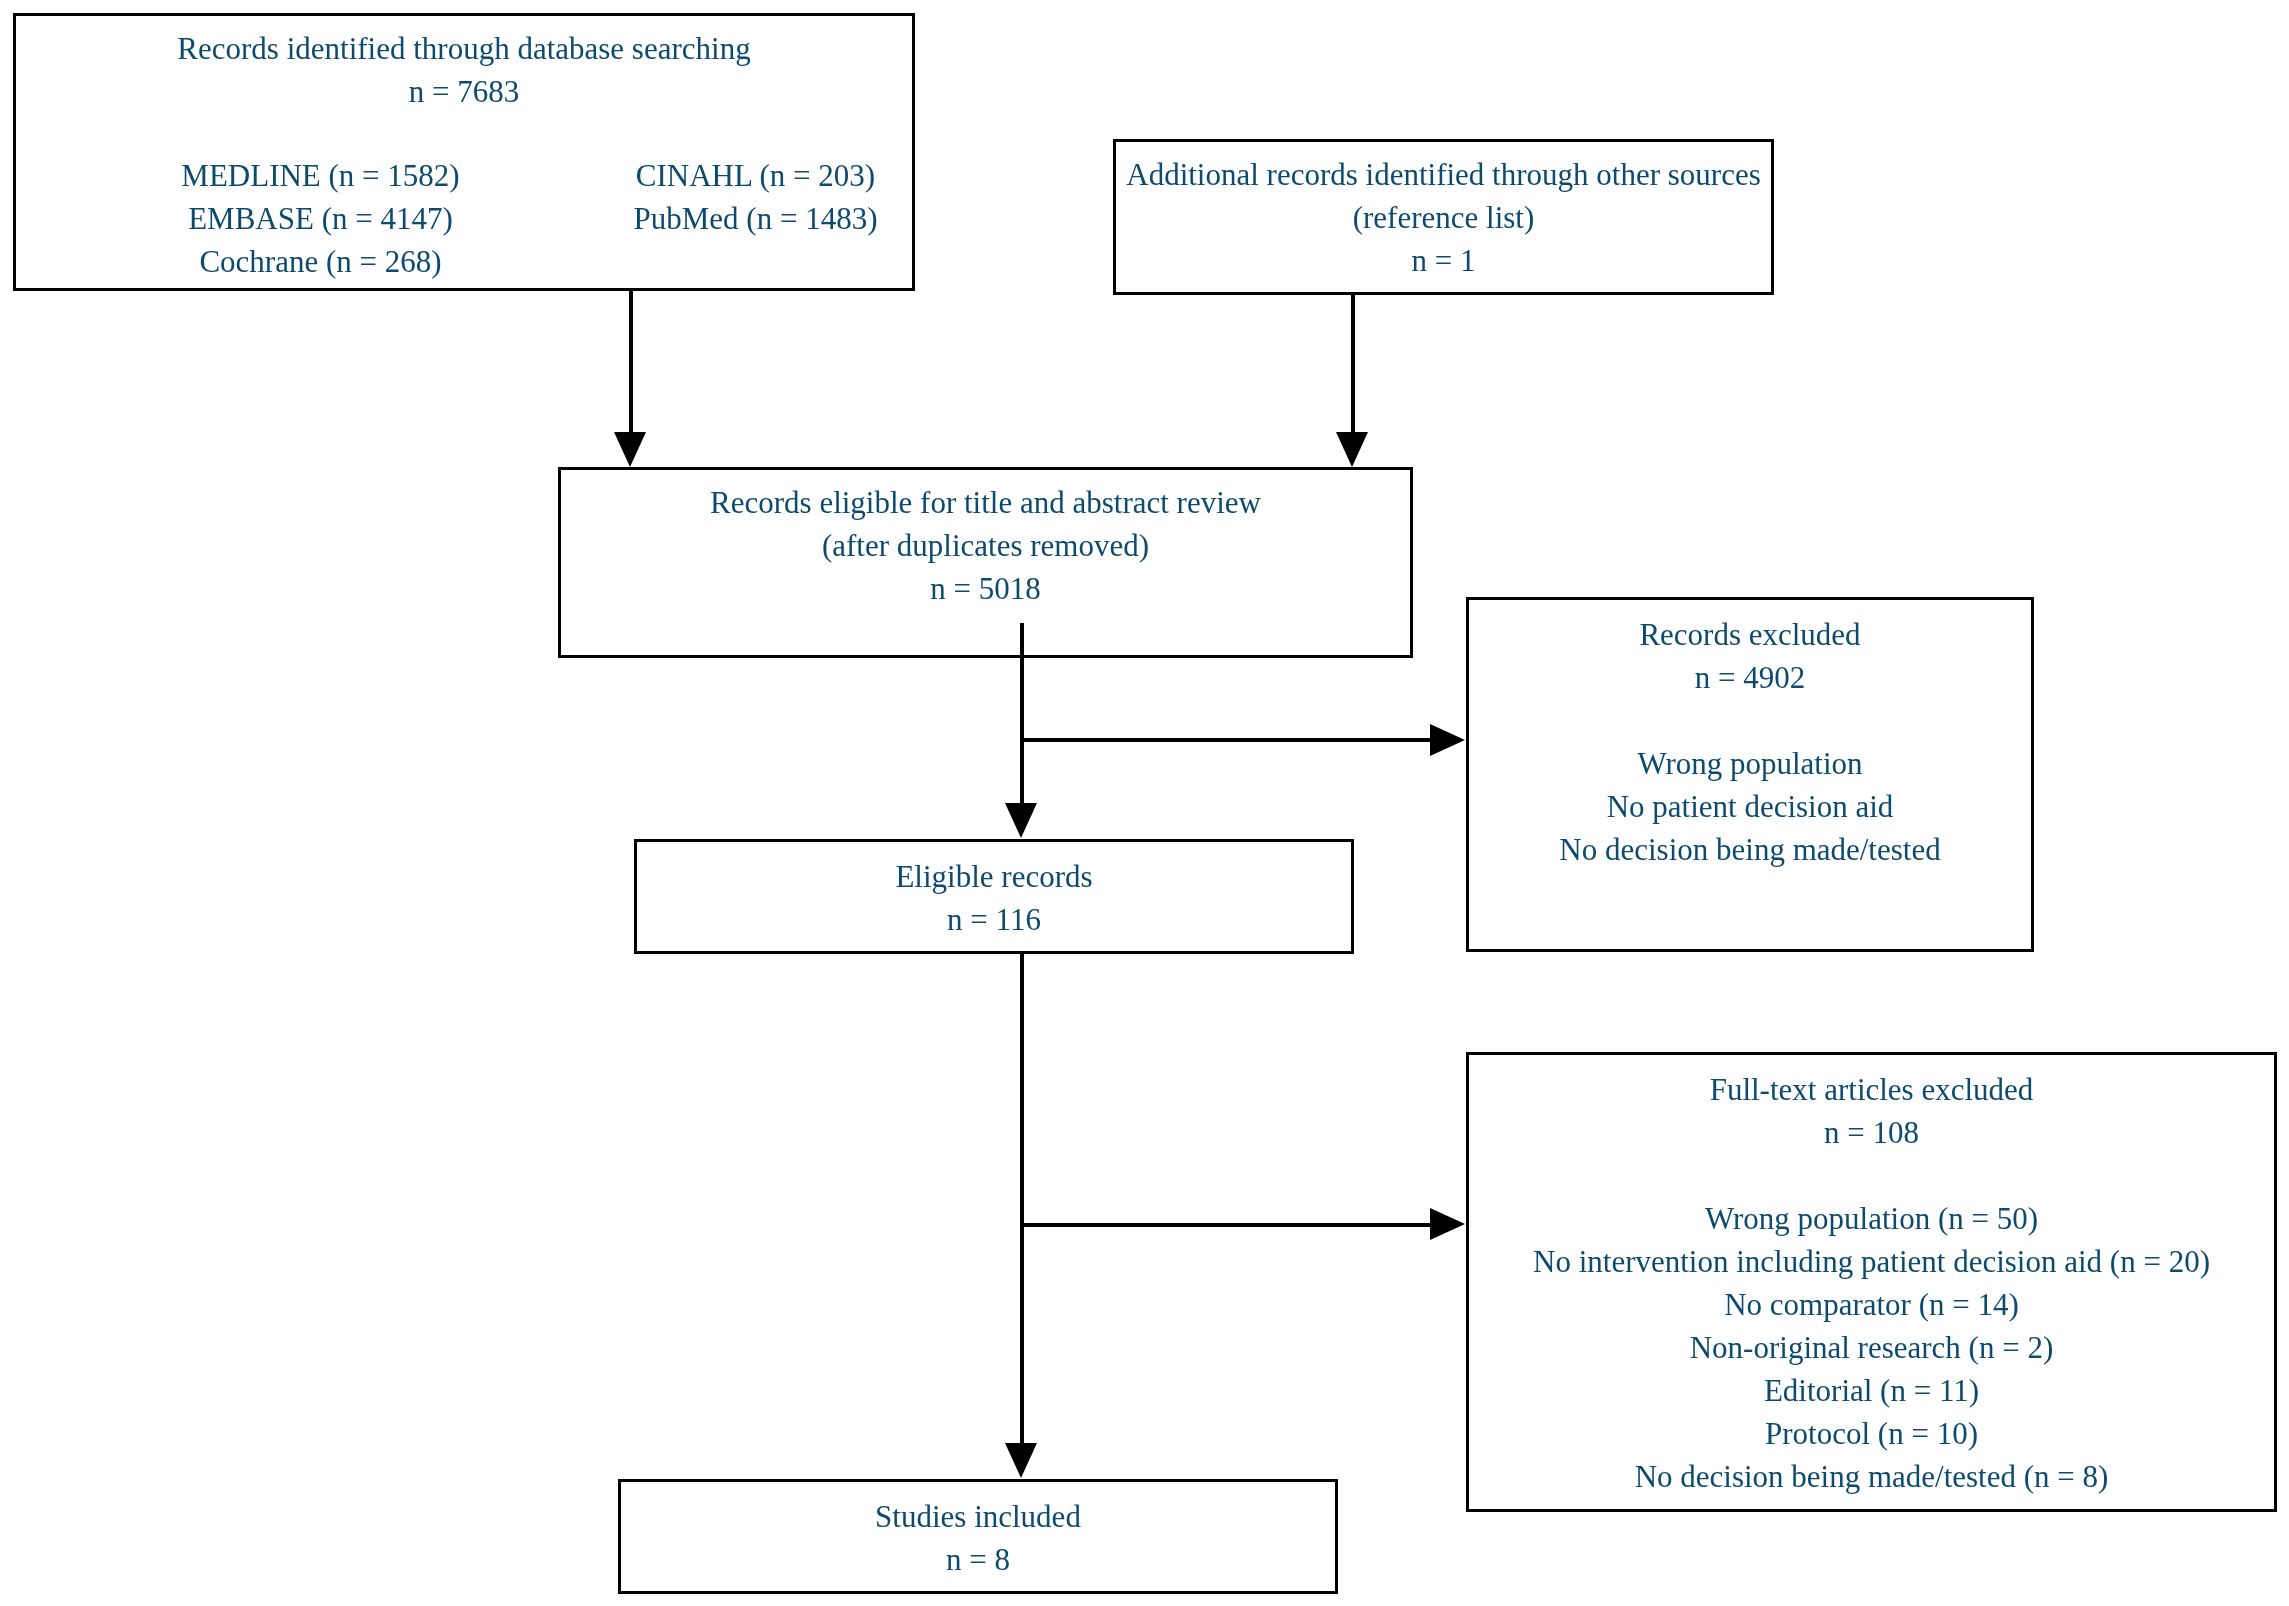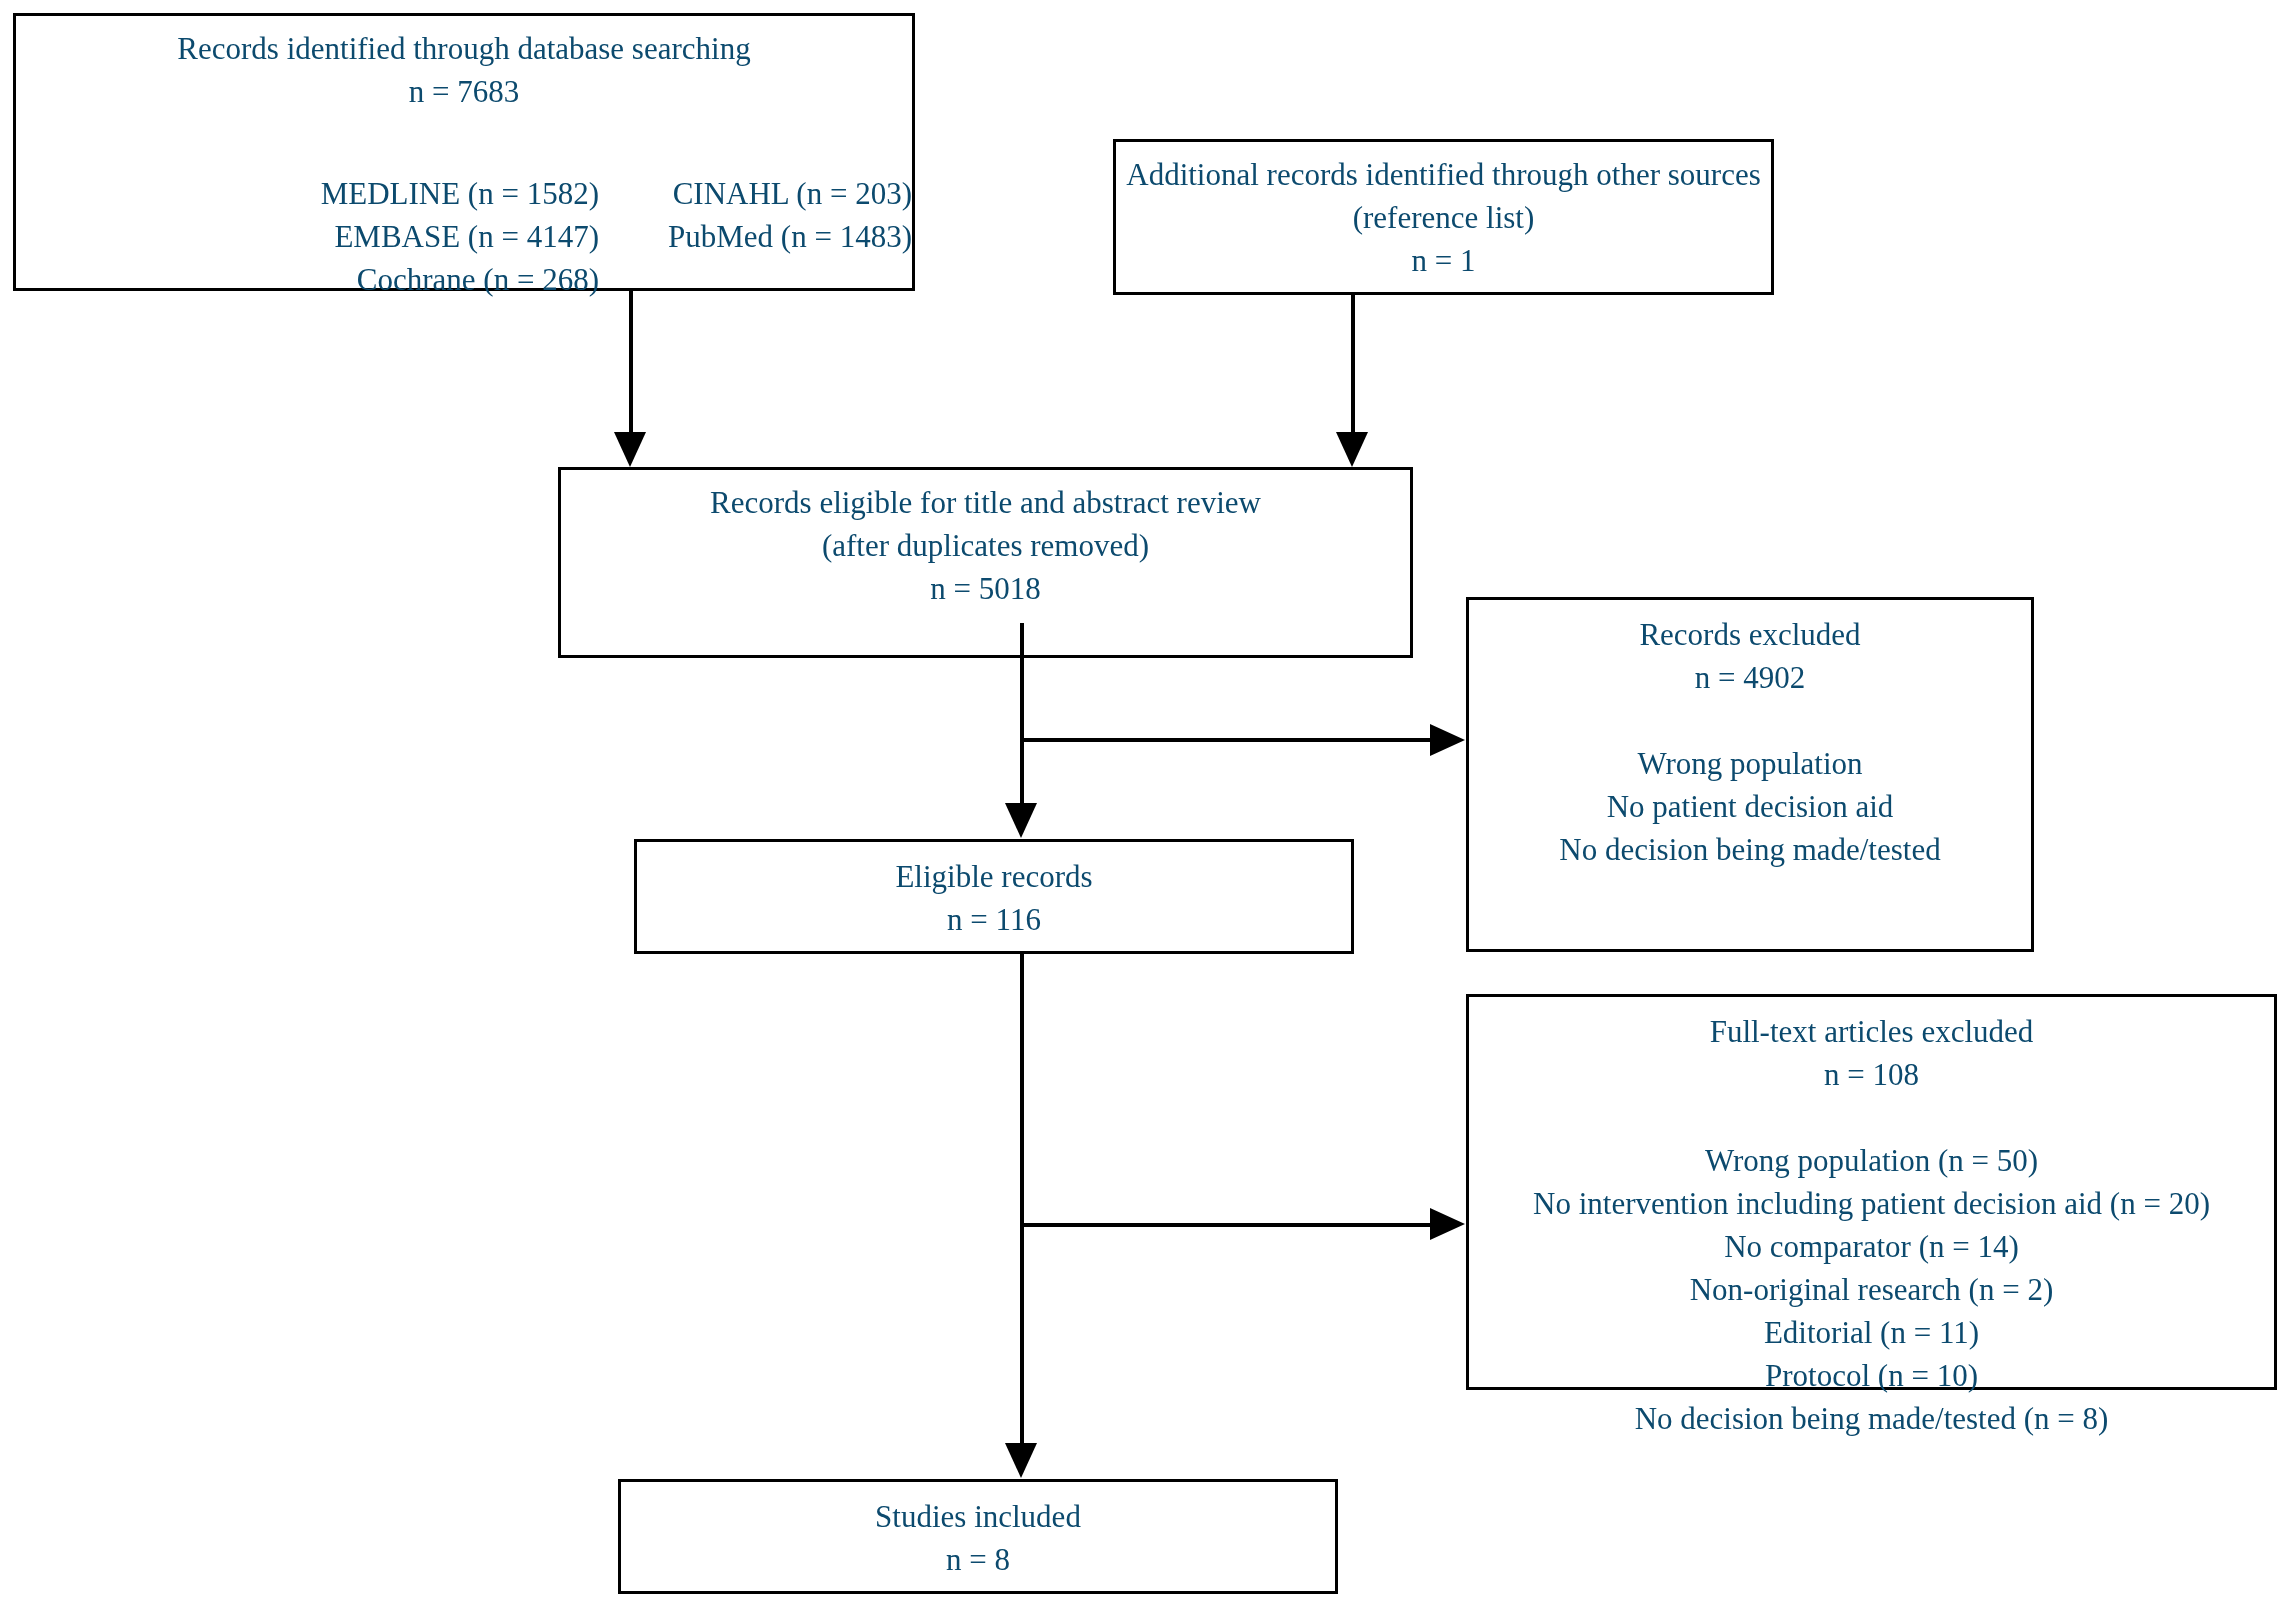--- a/index.html
+++ b/index.html
@@ -26,29 +26,29 @@
   }
   .line { height: 43px; white-space: nowrap; }
   .spacer { height: 43px; }
 
   
   .box-a { left: 13px;   top: 13px;   width: 902px; height: 278px; padding-top: 11px; }
   .box-b { left: 1113px; top: 139px;  width: 661px; height: 156px; padding-top: 11px; }
   .box-c { left: 558px;  top: 467px;  width: 855px; height: 191px; padding-top: 11px; }
   .box-d { left: 1466px; top: 597px;  width: 568px; height: 355px; padding-top: 13px; }
   .box-e { left: 634px;  top: 839px;  width: 720px; height: 115px; padding-top: 13px; }
-  .box-f { left: 1466px; top: 994px; width: 811px; height: 396px; padding-top: 13px; }
+  .box-f { left: 1466px; top: 1052px; width: 811px; height: 460px; padding-top: 13px; }
   .box-g { left: 618px;  top: 1479px; width: 720px; height: 115px; padding-top: 13px; }
 
   
   .box-a .cols {
     display: flex;
-    margin-top: 59px;
+    margin-top: 41px;
     padding: 0 0 0 26px;
-    text-align: right;
+    text-align: center;
   }
   .box-a .col-left  { width: 557px; }
   .box-a .col-right { flex: 1; }
 
   
   .conn {
     position: absolute;
     background: #000000;
   }
   .v-line { width: 3.7px; }

